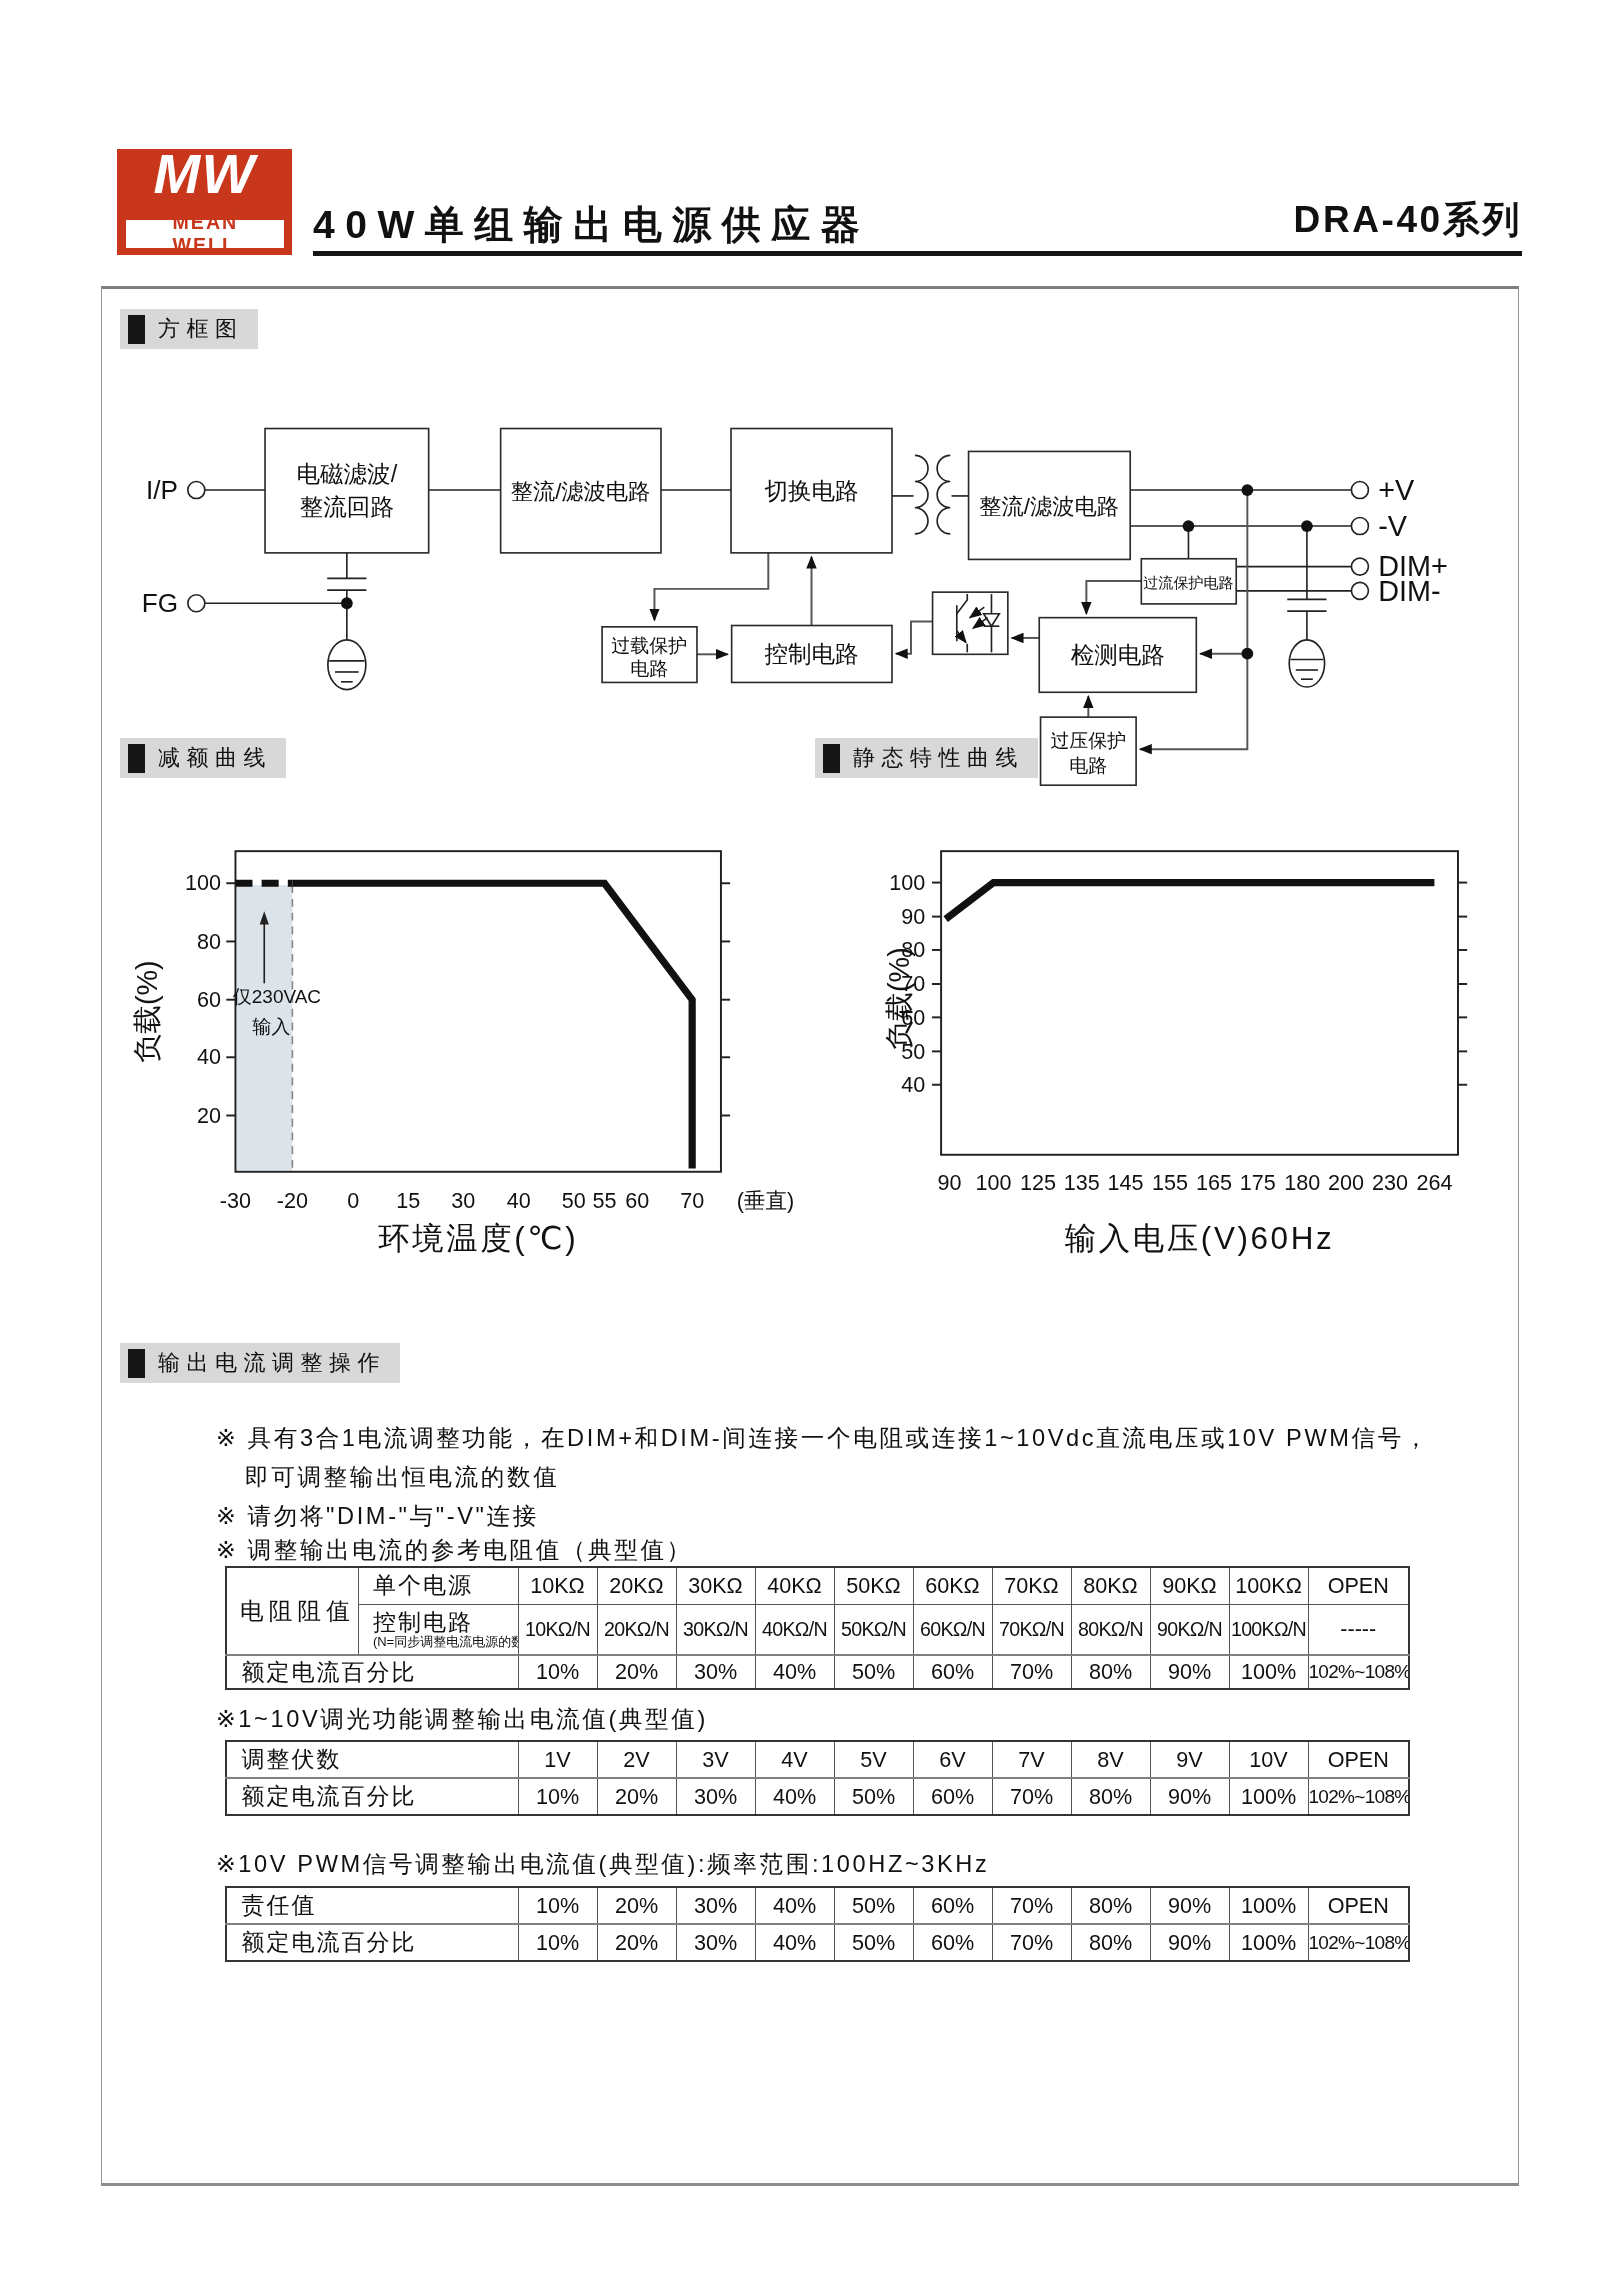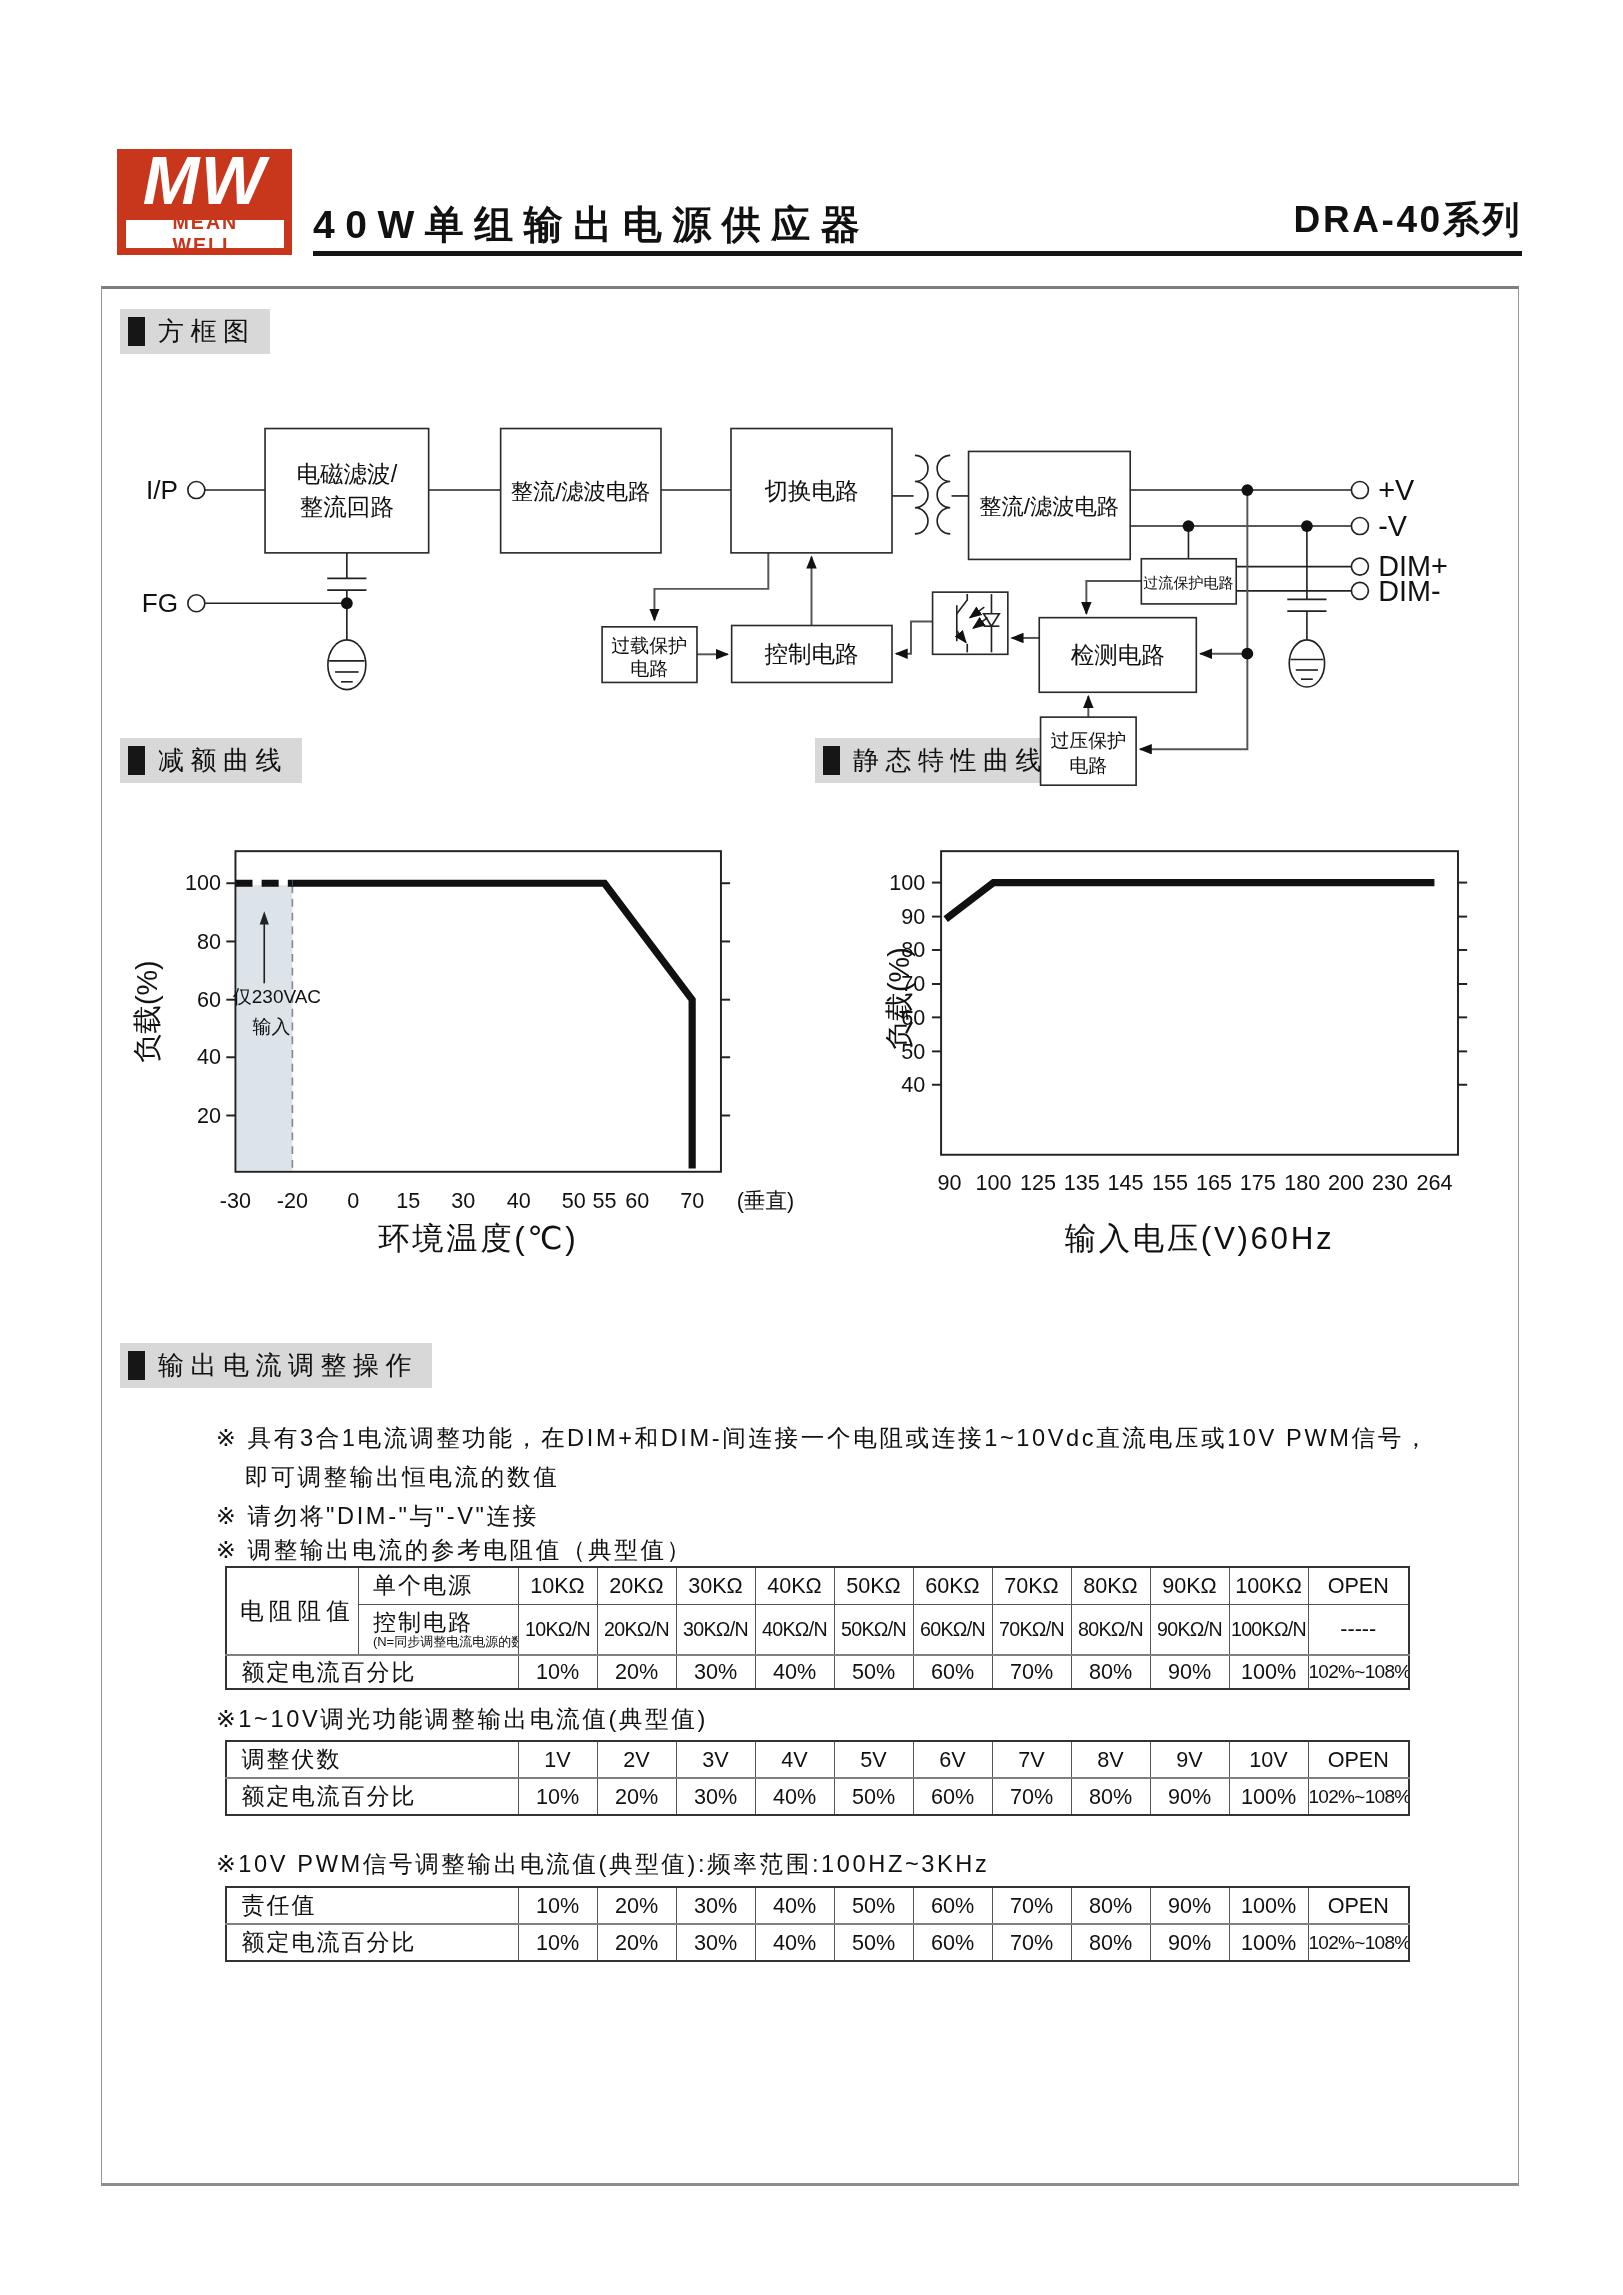--- a/index.html
+++ b/index.html
@@ -2,34 +2,34 @@
 <html style="font-size:10.5px"><head>
 <meta charset="utf-8">
 <style>
   html,body{margin:0;padding:0;background:#fff;}
   body{font-family:"Liberation Sans","DejaVu Sans",sans-serif;color:#111;}
   .page{position:relative;width:1623px;height:2295px;background:#fff;overflow:hidden;}
   .abs{position:absolute;}
   
   .logo{left:117px;top:149px;width:175px;height:106px;background:#c8371c;}
   .logo-mw{position:absolute;left:0;top:-7.9px;width:100%;text-align:center;color:#fff;
-    font-weight:bold;font-style:italic;font-size:68px;letter-spacing:1.3px;}
+    font-weight:bold;font-style:italic;font-size:56px;letter-spacing:1.3px;}
   .logo-band{position:absolute;left:8.5px;right:8.5px;bottom:7.2px;height:27.5px;background:#fff;
     display:flex;align-items:center;justify-content:center;}
   .logo-band span{color:#c8371c;font-weight:bold;font-size:19.6px;letter-spacing:2px;margin-left:47px;}
   .doc-title{left:313px;top:198px;font-size:39px;font-weight:bold;letter-spacing:10.5px;white-space:nowrap;}
   .doc-series{top:195px;right:101px;font-size:37px;font-weight:bold;letter-spacing:2.6px;white-space:nowrap;}
   .title-rule{left:313px;top:251px;width:1209px;height:4.6px;background:#151515;}
   
   .frame{left:101px;top:286px;width:1416px;height:1894px;border-top:3.9px solid #7e7e7e;
     border-left:1.3px solid #979797;border-right:1.3px solid #979797;border-bottom:3.3px solid #8d8d8d;}
   
   .sec{display:inline-flex;align-items:center;background:#d8d8d8;padding:5.2px 14.4px 5.2px 7.9px;}
   .sec .sq{width:17px;height:29px;background:#161616;margin-right:13px;}
-  .sec .tx{font-size:26px;letter-spacing:6.5px;white-space:nowrap;}
+  .sec .tx{font-size:22px;letter-spacing:6.5px;white-space:nowrap;}
   
   .note{font-size:23.6px;letter-spacing:2.6px;white-space:nowrap;}
   
   table{border-collapse:collapse;table-layout:fixed;background:#fff;border:2px solid #333;}
   td{border:1.3px solid #555;font-size:21.6px;text-align:center;padding:0;overflow:hidden;white-space:nowrap;}
   td.lab{text-align:left;padding-left:14.4px;font-size:23px;letter-spacing:2px;}
   td.rowhead{font-size:23.6px;letter-spacing:5.2px;text-align:center;padding-left:10.5px;}
   tr.thick td{border-top:2.6px solid #808080;}
   td.fit{font-size:19px;letter-spacing:-0.7px;}
   td.perN{font-size:19.6px;letter-spacing:-0.7px;}

